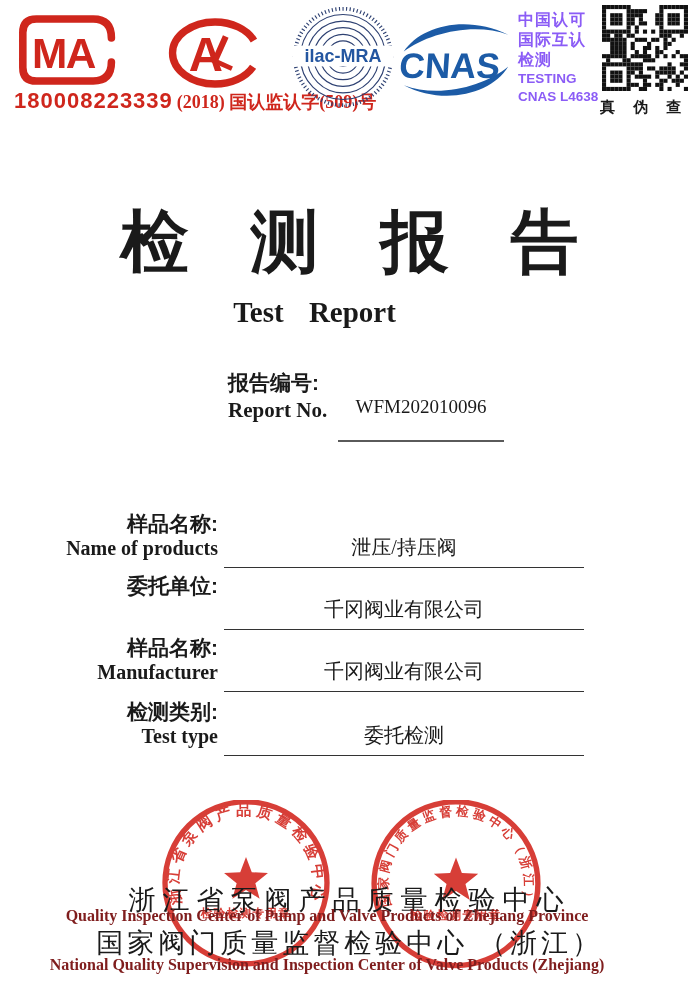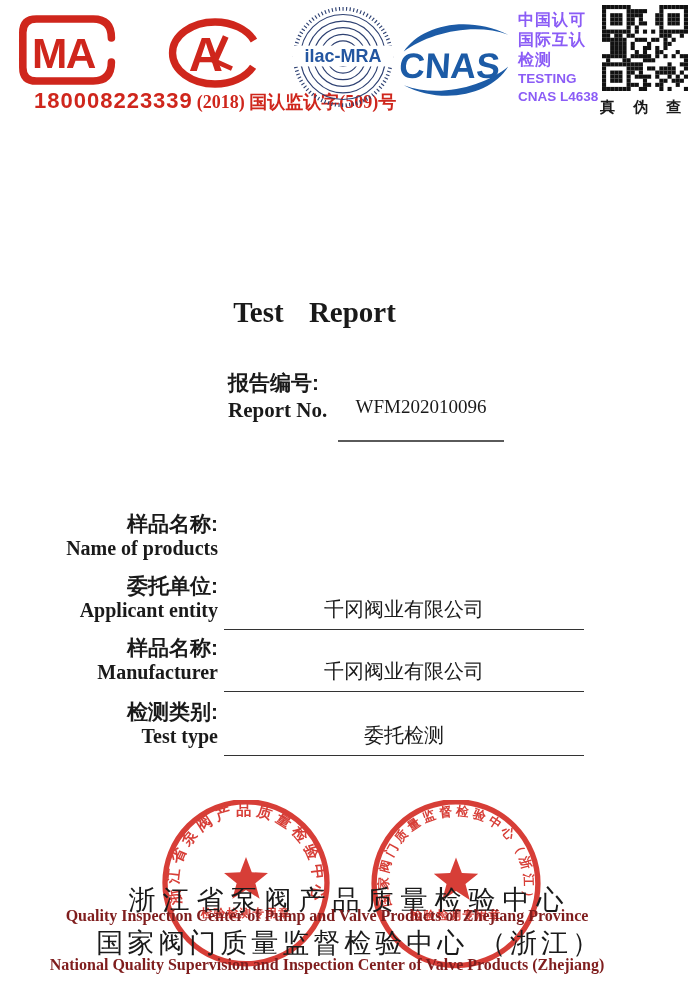--- a/index.html
+++ b/index.html
@@ -7,21 +7,21 @@
   .page {
     position:relative; width:699px; height:1000px; margin:0 auto;
     background:#ffffff; overflow:hidden;
     font-family:"Liberation Serif","DejaVu Serif",serif;
     color:#1a1a1a;
   }
   .abs { position:absolute; }
 
   
   .cert-line { left:14px; top:88px; color:#cf261c; white-space:nowrap; }
-  .cert-num  { font-family:"Liberation Sans","DejaVu Sans",sans-serif; font-size:22px; font-weight:bold; letter-spacing:1px;margin-left:20px; }
+  .cert-num  { font-family:"Liberation Sans","DejaVu Sans",sans-serif; font-size:22px; font-weight:bold; letter-spacing:1px; }
   .cert-rest { font-size:18px; font-weight:bold; }
 
   .accred { left:518px; top:10px; width:86px; color:#8b5cf6;
             font-family:"Liberation Sans","DejaVu Sans",sans-serif; font-weight:bold; }
   .accred .zh { font-size:16px; line-height:20px; letter-spacing:1px; }
   .accred .en { font-size:13.5px; line-height:18px; letter-spacing:0; }
 
   .qr-wrap { left:600px; top:5px; width:90px; text-align:center; }
   .qr-cap { margin-top:3px; font-family:"Liberation Sans","DejaVu Sans",sans-serif;
             font-weight:bold; font-size:15px; letter-spacing:7px; color:#1a1a1a; white-space:nowrap; }
@@ -348,33 +348,36 @@
         <rect x="24" y="80" width="4" height="4" fill="#111"></rect>
         <rect x="36" y="80" width="4" height="4" fill="#111"></rect>
         <rect x="40" y="80" width="4" height="4" fill="#111"></rect>
         <rect x="56" y="80" width="4" height="4" fill="#111"></rect>
         <rect x="64" y="80" width="4" height="4" fill="#111"></rect>
         <rect x="80" y="80" width="4" height="4" fill="#111"></rect>
       </svg>
     <div class="qr-cap">真 伪 查 询</div>
   </div>
 
+  <div class="abs title-zh">
+    <span>检测报告</span>
+  </div>
   <div class="abs title-en">Test Report</div>
 
   <div class="abs rpt-label-zh">报告编号:</div>
   <div class="abs rpt-label-en">Report No.</div>
   <div class="abs rpt-value">WFM202010096</div>
 
   <div class="abs field" style="top:510px">
     <div class="f-zh">样品名称:</div>
     <div class="f-en">Name of products</div>
+    <div class="f-val">泄压/持压阀</div>
   </div>
   <div class="abs field" style="top:572px">
     <div class="f-zh">委托单位:</div>
-    <div class="f-en">Applicant entity</div>
     <div class="f-val">千冈阀业有限公司</div>
   </div>
   <div class="abs field" style="top:634px">
     <div class="f-zh">样品名称:</div>
     <div class="f-en">Manufacturer</div>
     <div class="f-val">千冈阀业有限公司</div>
   </div>
   <div class="abs field" style="top:698px">
     <div class="f-zh">检测类别:</div>
     <div class="f-en">Test type</div>

